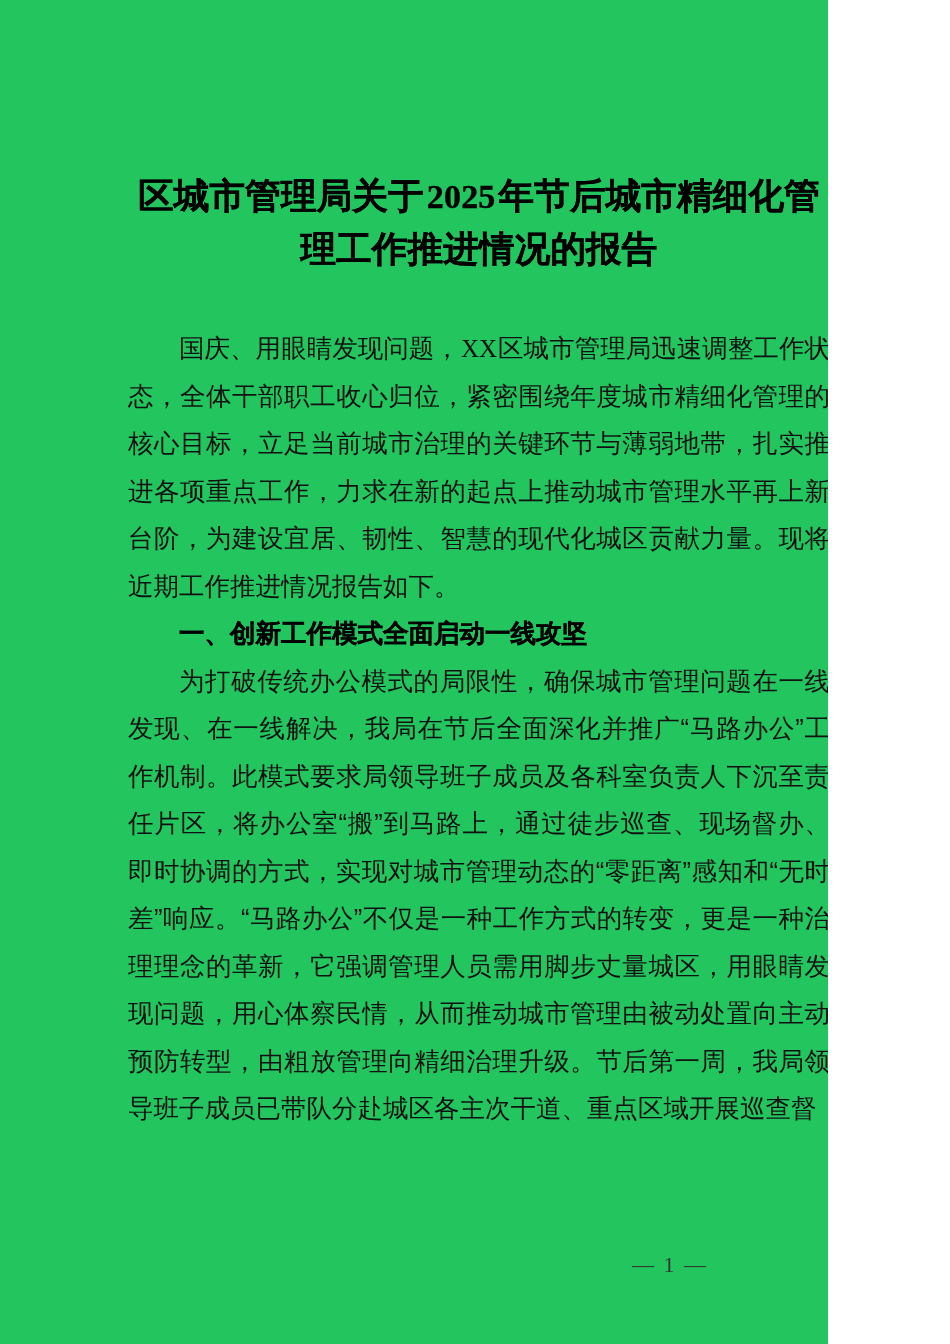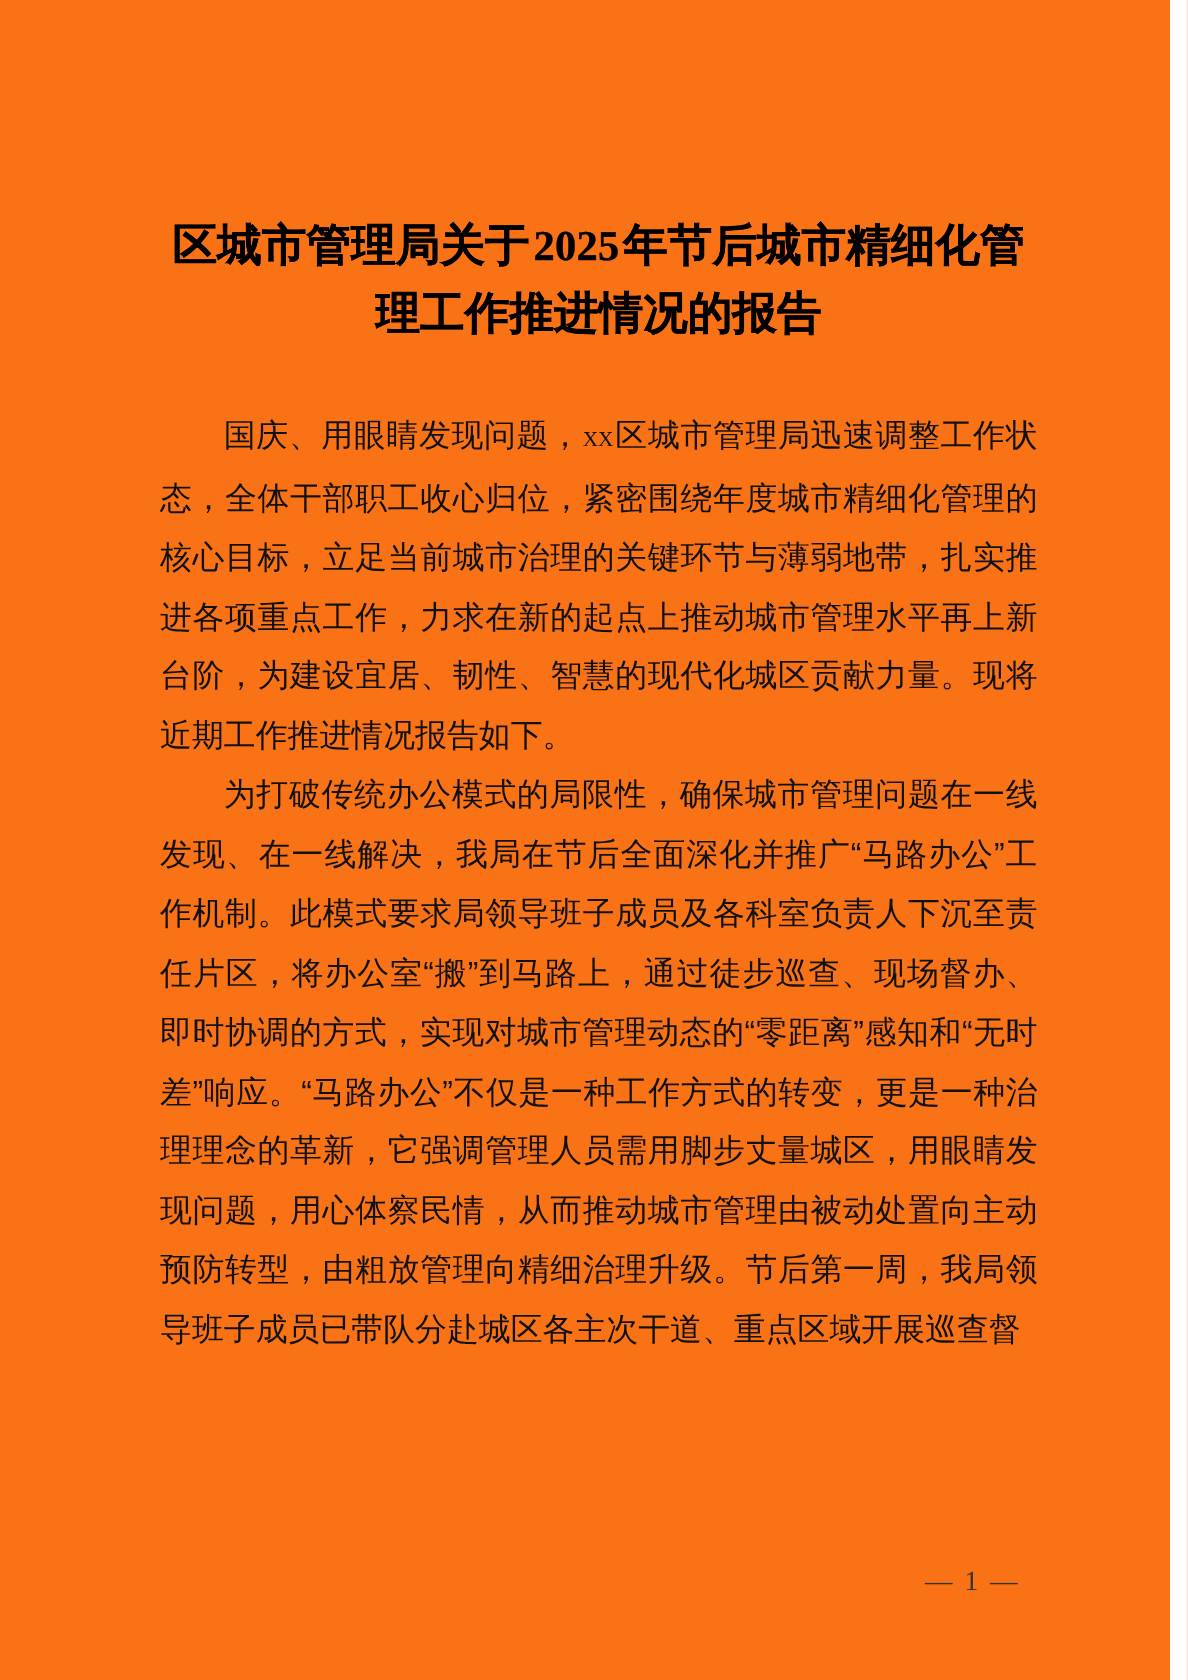--- a/index.html
+++ b/index.html
@@ -2,23 +2,23 @@
 <html><head>
 <meta charset="utf-8">
 <style>
   html, body {
     margin: 0;
     padding: 0;
     background: #ffffff;
   }
   .page {
     position: relative;
-    width: 936px;
+    width: 828px;
     height: 1344px;
-    background: #f97316;
+    background: #22c55e;
     overflow: hidden;
     font-family: "Liberation Sans", "DejaVu Sans", sans-serif;
     color: #000000;
   }
   .content {
     position: absolute;
     left: 128px;
     top: 0;
     width: 702px;
   }
@@ -52,21 +52,21 @@
     text-justify: inter-character;
     font-family: "Liberation Sans", "DejaVu Sans", sans-serif;
     font-weight: 400;
     font-size: 25.5px;
     line-height: 47.5px;
     color: #111111;
     word-break: break-all;
   }
   .para .lat {
     font-family: "Liberation Serif", "DejaVu Serif", serif;
-    font-size: 17px;
+    font-size: 25px;
     padding: 0 1px;
   }
 
   
   .section-heading {
     margin: 0;
     padding: 0;
     text-indent: 2em;
     text-align: left;
     font-family: "Liberation Sans", "DejaVu Sans", sans-serif;
@@ -103,20 +103,21 @@
     <div class="gap-title-top"></div>
 
     <h1 class="doc-title">
       <span>区城市管理局关于</span><span class="num">2025</span><span>年节后城市精细化管</span><span>理工作推进情况的报告</span>
     </h1>
 
     <div class="gap-after-title"></div>
 
     <p class="para"><span>国庆、用眼睛发现问题，</span><span class="lat">XX</span><span>区城市管理局迅速调整工作状态，全体干部职工收心归位，紧密围绕年度城市精细化管理的核心目标，立足当前城市治理的关键环节与薄弱地带，扎实推进各项重点工作，力求在新的起点上推动城市管理水平再上新台阶，为建设宜居、韧性、智慧的现代化城区贡献力量。现将近期工作推进情况报告如下。</span></p>
 
+    <h2 class="section-heading">一、创新工作模式全面启动一线攻坚</h2>
 
     <p class="para">为打破传统办公模式的局限性，确保城市管理问题在一线发现、在一线解决，我局在节后全面深化并推广“马路办公”工作机制。此模式要求局领导班子成员及各科室负责人下沉至责任片区，将办公室“搬”到马路上，通过徒步巡查、现场督办、即时协调的方式，实现对城市管理动态的“零距离”感知和“无时差”响应。“马路办公”不仅是一种工作方式的转变，更是一种治理理念的革新，它强调管理人员需用脚步丈量城区，用眼睛发现问题，用心体察民情，从而推动城市管理由被动处置向主动预防转型，由粗放管理向精细治理升级。节后第一周，我局领导班子成员已带队分赴城区各主次干道、重点区域开展巡查督</p>
 
   </div>
 
   <div class="page-footer">— 1 —</div>
 
 </div>
 
 </body></html>

